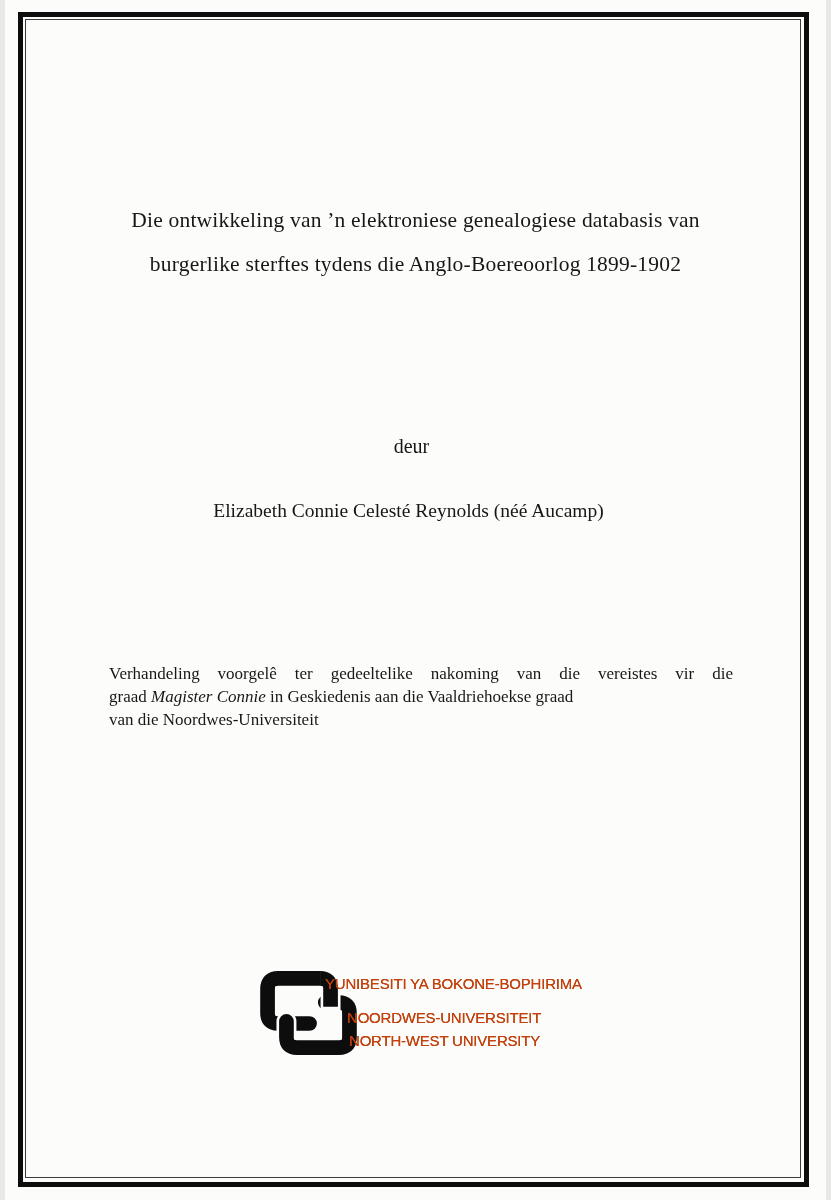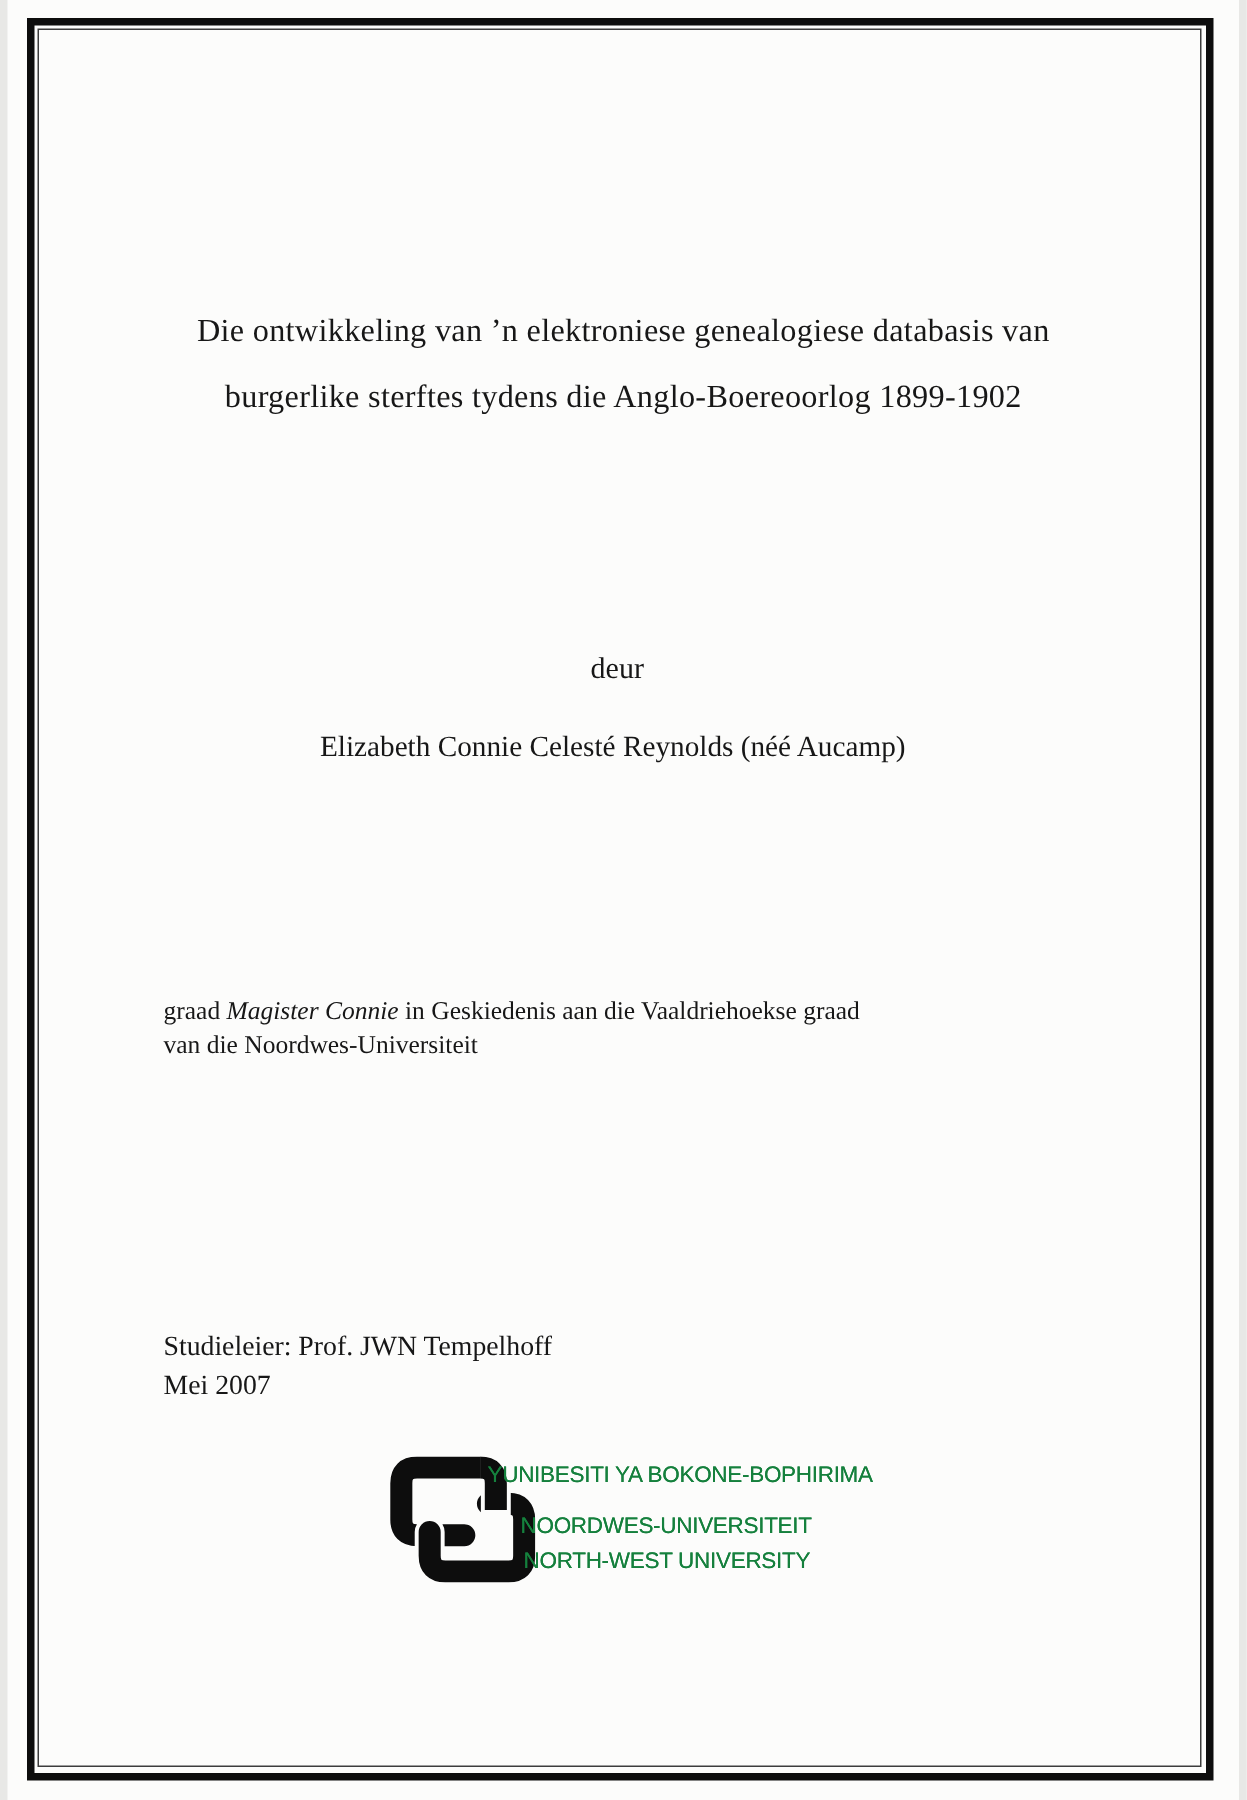--- a/index.html
+++ b/index.html
@@ -36,21 +36,21 @@
   .thesis-title .title-line { display: block; }
   .byline {
     position: absolute;
     left: 0; right: 8px; top: 436px;
     text-align: center;
     font-size: 20px;
     line-height: 20px;
   }
   .author {
     position: absolute;
-    left: 0; right: 14px; top: 487px;
+    left: 0; right: 14px; top: 499px;
     text-align: center;
     font-size: 19.5px;
     line-height: 24px;
   }
   .statement {
     position: absolute;
     left: 104px; top: 662px;
     width: 624px;
     font-size: 17px;
     line-height: 23px;
@@ -71,21 +71,21 @@
     position: absolute;
     left: 255px; top: 971px;
     width: 97px; height: 84px;
   }
   .logo-line {
     position: absolute;
     font-family: "Liberation Sans", "DejaVu Sans", sans-serif;
     font-size: 15px;
     line-height: 17px;
     letter-spacing: -0.2px;
-    color: #15803d;
+    color: #c2410c;
     white-space: nowrap;
     text-shadow: 0 0 0.4px currentColor;
   }
   .logo-l1 { left: 320px; top: 975px; }
   .logo-l2 { left: 344px; top: 992px; margin-top: 40px; }
   .logo-l3 { left: 342px; top: 1009px; }
 </style>
 </head>
 <body>
 
@@ -96,28 +96,25 @@
   <h1 class="thesis-title">
     <span class="title-line">Die ontwikkeling van ’n elektroniese genealogiese databasis van</span>
     <span class="title-line">burgerlike sterftes tydens die Anglo-Boereoorlog 1899-1902</span>
   </h1>
 
   <div class="byline">deur</div>
 
   <div class="author">Elizabeth Connie Celesté Reynolds (néé Aucamp)</div>
 
   <div class="statement">
+    <span class="st-line st-justify">Verhandeling voorgelê ter gedeeltelike nakoming van die vereistes vir die</span>
     <span class="st-line"><span>graad </span><em>Magister Connie</em><span> in Geskiedenis aan die Vaaldriehoekse graad</span></span>
     <span class="st-line">van die Noordwes-Universiteit</span>
   </div>
 
-  <div class="supervisor-block">
-    <div>Studieleier: Prof. JWN Tempelhoff</div>
-    <div>Mei 2007</div>
-  </div>
 
   <svg class="logo-mark" viewBox="0 0 92 80" xmlns="http://www.w3.org/2000/svg" aria-hidden="true">
 
     <path d="M 67 32 V 17 Q 67 7 57 7 H 17 Q 7 7 7 17 V 40 Q 7 50 17 50 H 47" fill="none" stroke="#0d0d0d" stroke-width="14" stroke-linecap="round"></path>
 
     <path d="M 25 48 V 63 Q 25 73 35 73 H 75 Q 85 73 85 63 V 40 Q 85 30 75 30 H 62" fill="none" stroke="#fcfcfb" stroke-width="19" stroke-linecap="round"></path>
 
     <path d="M 25 48 V 63 Q 25 73 35 73 H 75 Q 85 73 85 63 V 40 Q 85 30 75 30 H 62" fill="none" stroke="#0d0d0d" stroke-width="14" stroke-linecap="round"></path>
 
     <path d="M 67 38 V 17 Q 67 7 57 7" fill="none" stroke="#fcfcfb" stroke-width="19" stroke-linecap="butt"></path>

